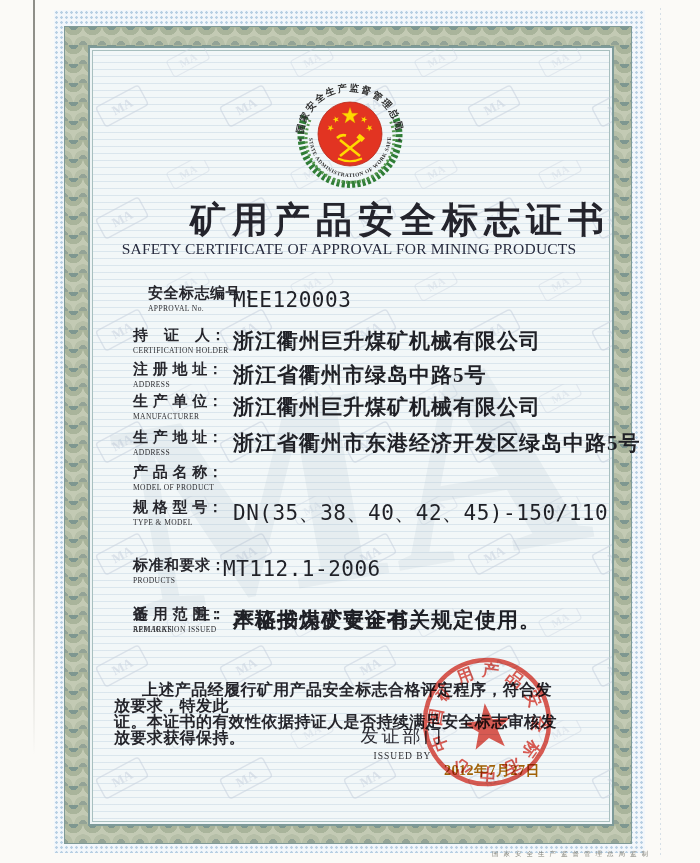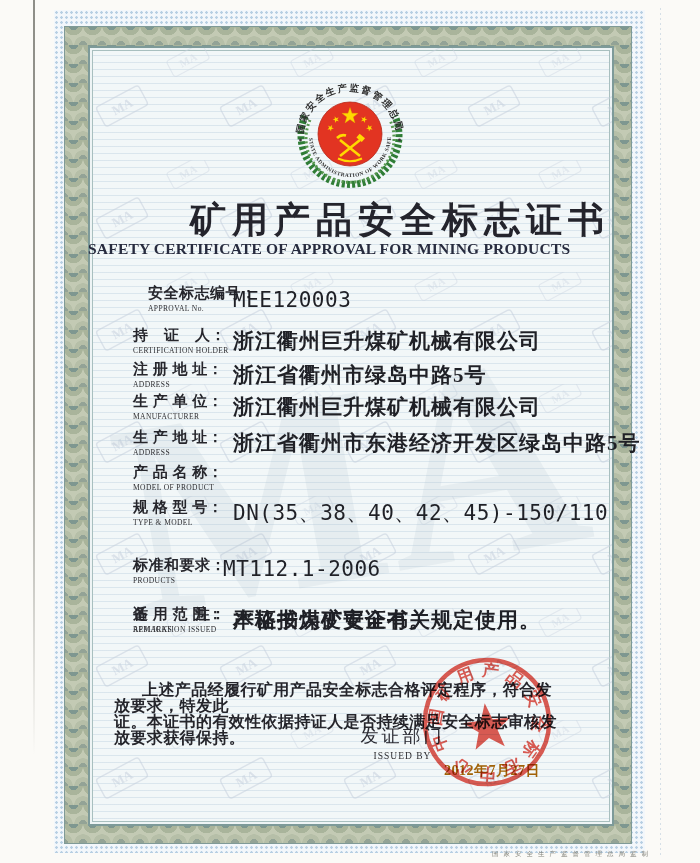--- a/index.html
+++ b/index.html
@@ -43,22 +43,22 @@
     border:2px solid #7d9a99;
     box-shadow:inset 0 0 0 2px #eef4f5, inset 0 0 0 3px #a8bfbf;
   }
   .wm-layer{left:0;top:0;width:522px;height:776px;pointer-events:none;}
   
   .title{
     left:88px;top:196px;width:522px;text-align:right;
     font-size:36px;font-weight:bold;letter-spacing:6px;color:#24242c;
   }
   .subtitle{
-    left:88px;top:240px;width:522px;text-align:left;
-    font-size:15.5px;font-weight:bold;letter-spacing:.2px;color:#272b3e;
+    left:88px;top:240px;width:522px;text-align:center;
+    font-size:15.5px;font-weight:normal;letter-spacing:.2px;color:#272b3e;
   }
   .row{position:absolute;left:133px;height:32px;}
   .lbl-zh{font-size:15px;font-weight:bold;letter-spacing:.5px;white-space:nowrap;}
   .lbl-en{font-size:7.5px;letter-spacing:.4px;margin-top:1px;white-space:nowrap;color:#2c2c30;}
   .val{
     position:absolute;left:100px;top:1px;font-size:21px;font-weight:600;
     letter-spacing:1px;white-space:nowrap;color:#1f2026;
   }
   .mono{font-family:"DejaVu Sans Mono","Liberation Mono",monospace;font-weight:500;letter-spacing:.5px;}
   .statement{

